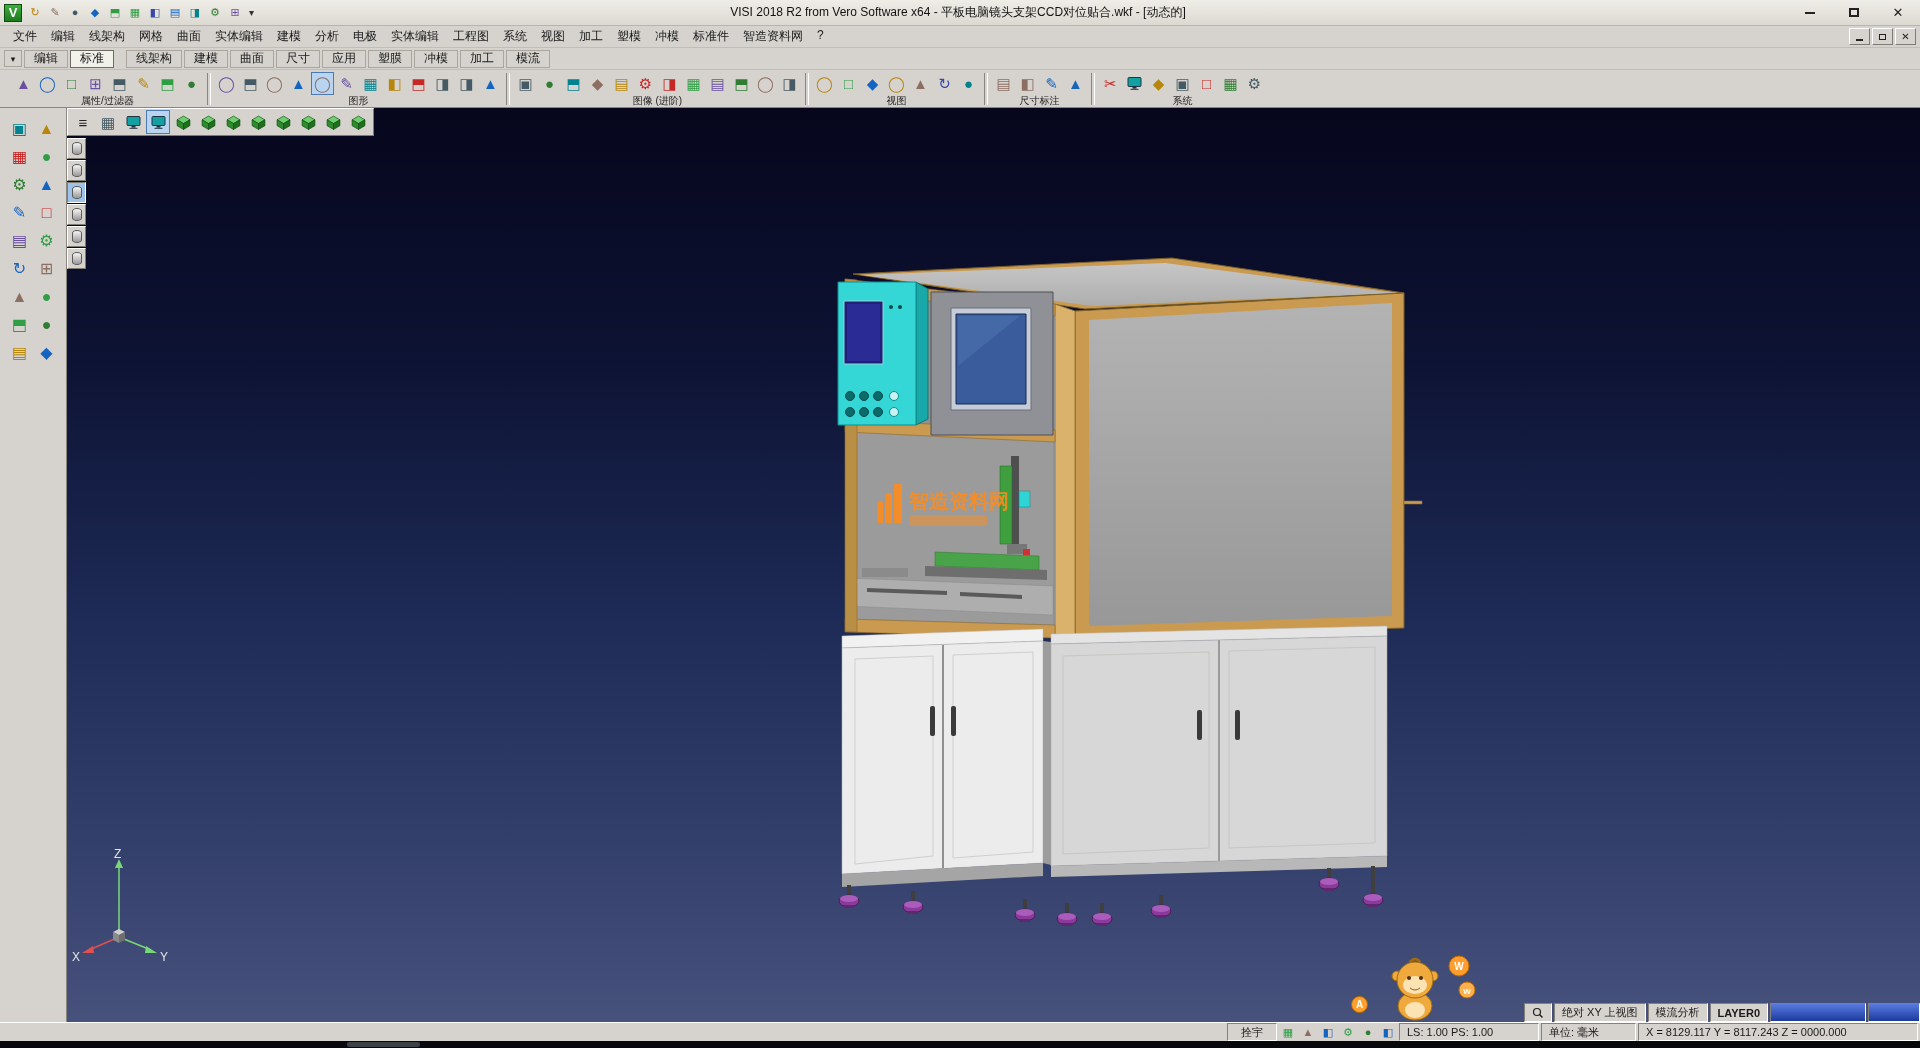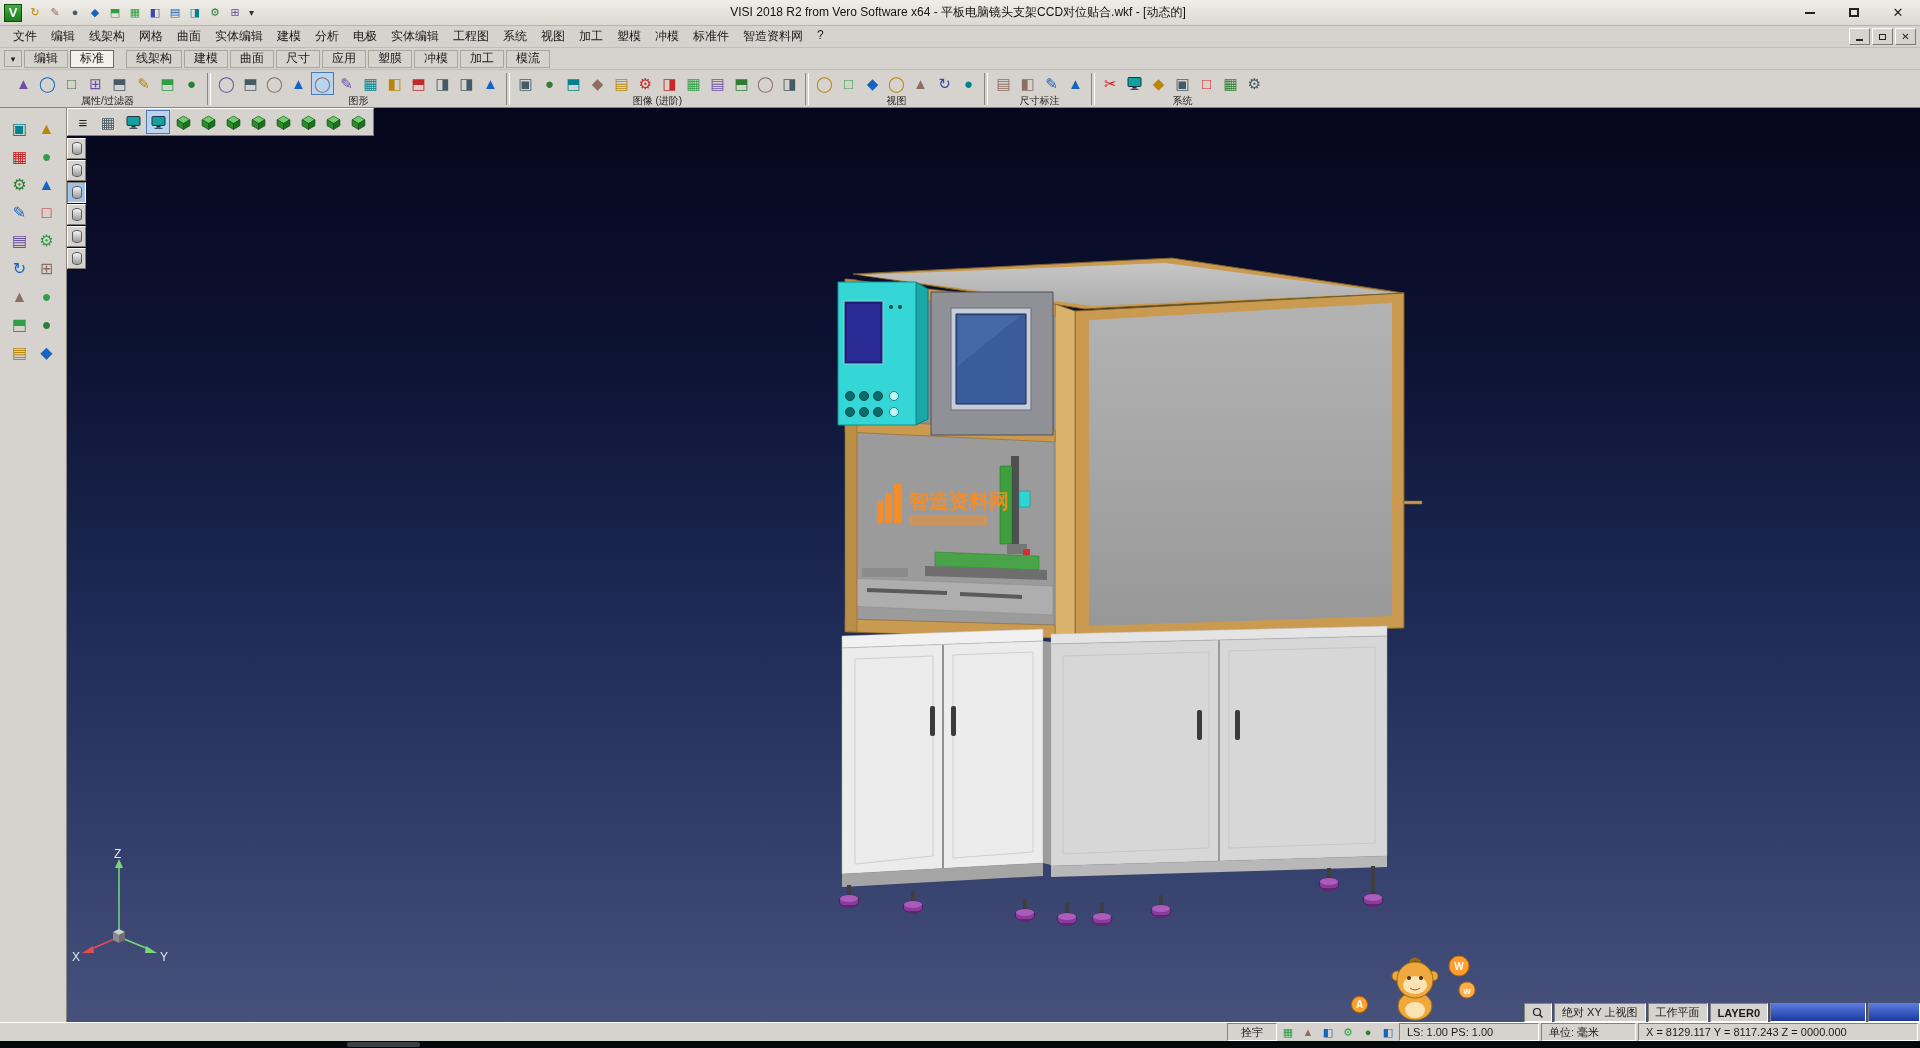--- a/index.html
+++ b/index.html
@@ -734,21 +734,21 @@
       <div class="a-badge">A</div>
 
       <div class="status-row1">
         <div class="cell">
           <svg width="12" height="12" viewb="" ox="0 0 12 12">
               <circle cx="5" cy="5" r="3.5" stroke="#222" fill="none" stroke-width="1.2"></circle>
               <line x1="7.5" y1="7.5" x2="10.5" y2="10.5" stroke="#222" stroke-width="1.5"></line>
             </svg>
         </div>
         <div class="cell">绝对 XY 上视图</div>
-        <div class="cell">工作平面</div>
+        <div class="cell">模流分析</div>
         <div class="cell bold">LAYER0</div>
         <div class="cell blue-bar1"></div>
         <div class="cell blue-bar2"></div>
       </div>
     </div>
   </div>
 
   <div class="status-row2">
     <div class="msg-cell"></div>
     <div class="cell w-lock">拴宇</div>

